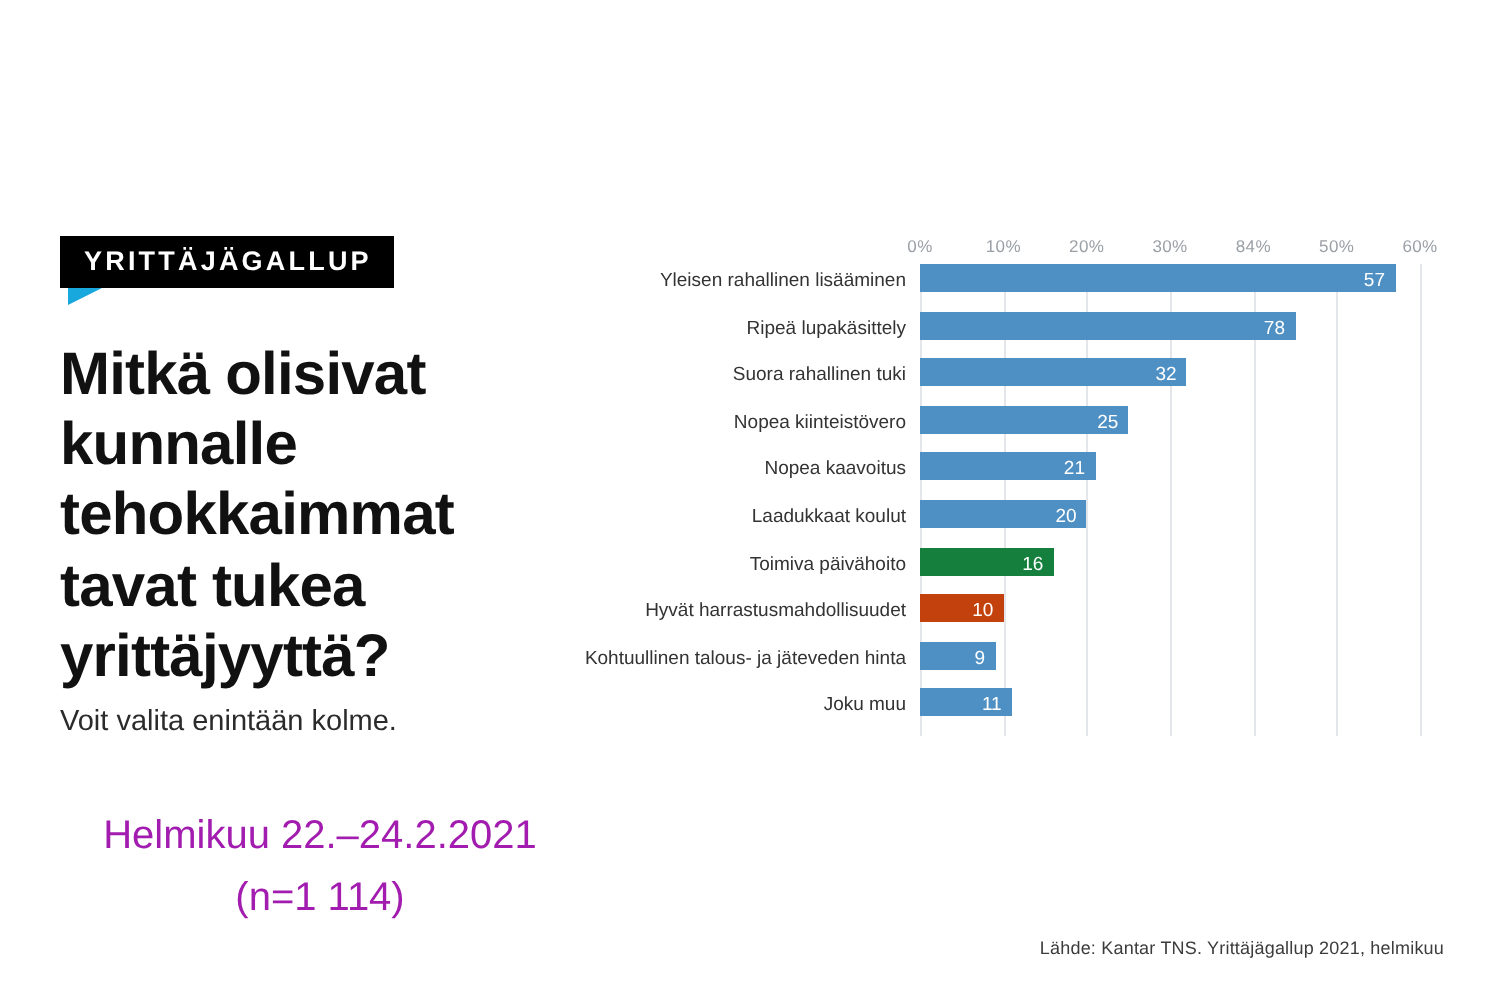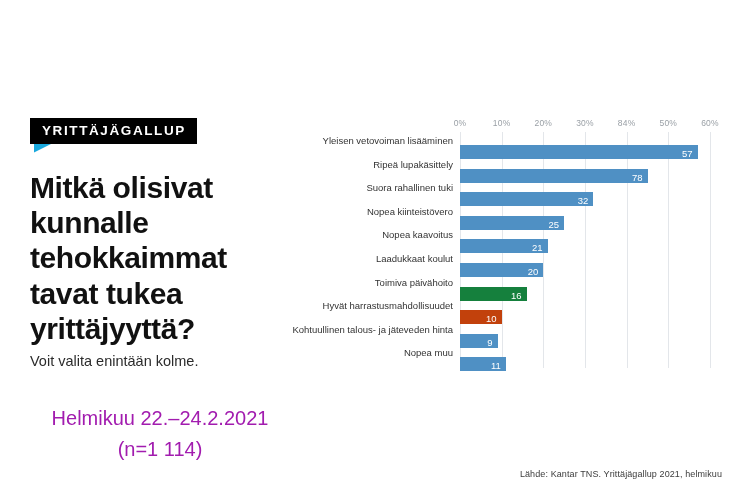--- a/index.html
+++ b/index.html
@@ -127,21 +127,21 @@
     padding-right: 7px;
     text-align: right;
     font-size: 9.5px;
     line-height: 17px;
     color: #333333;
     white-space: nowrap;
   }
   .bar {
     position: absolute;
     left: 0;
-    top: 13px;
+    top: 0;
     height: 14px;
     background: #4f90c4;
   }
   .bar-value {
     position: absolute;
     right: 5px;
     top: 0;
     line-height: 17px;
     font-size: 9.5px;
     color: #ffffff;
@@ -194,21 +194,21 @@
         <div class="gridline" style="left: 0%; background: rgb(227, 230, 234);"></div>
         <div class="gridline" style="left: 16.6667%; background: rgb(227, 230, 234);"></div>
         <div class="gridline" style="left: 33.3333%; background: rgb(227, 230, 234);"></div>
         <div class="gridline" style="left: 50%; background: rgb(227, 230, 234);"></div>
         <div class="gridline" style="left: 66.6667%; background: rgb(227, 230, 234);"></div>
         <div class="gridline" style="left: 83.3333%; background: rgb(227, 230, 234);"></div>
         <div class="gridline" style="left: 100%; background: rgb(227, 230, 234);"></div>
       </div>
     <div id="rows">
         <div class="bar-row">
-          <div class="cat-label">Yleisen vetovoiman lisääminen</div>
+          <div class="cat-label">Yleisen rahallinen lisääminen</div>
           <div class="bar" style="width: 95%; background: rgb(79, 144, 196);">
             <span class="bar-value">57</span>
           </div>
         </div>
         <div class="bar-row">
           <div class="cat-label">Ripeä lupakäsittely</div>
           <div class="bar" style="width: 75%; background: rgb(79, 144, 196);">
             <span class="bar-value">78</span>
           </div>
         </div>
@@ -248,21 +248,21 @@
             <span class="bar-value">10</span>
           </div>
         </div>
         <div class="bar-row">
           <div class="cat-label">Kohtuullinen talous- ja jäteveden hinta</div>
           <div class="bar" style="width: 15%; background: rgb(79, 144, 196);">
             <span class="bar-value">9</span>
           </div>
         </div>
         <div class="bar-row">
-          <div class="cat-label">Nopea muu</div>
+          <div class="cat-label">Joku muu</div>
           <div class="bar" style="width: 18.3333%; background: rgb(79, 144, 196);">
             <span class="bar-value">11</span>
           </div>
         </div>
       </div>
   </div>
 </div>
 
 <div id="source">Lähde: Kantar TNS. Yrittäjägallup 2021, helmikuu</div>
 

